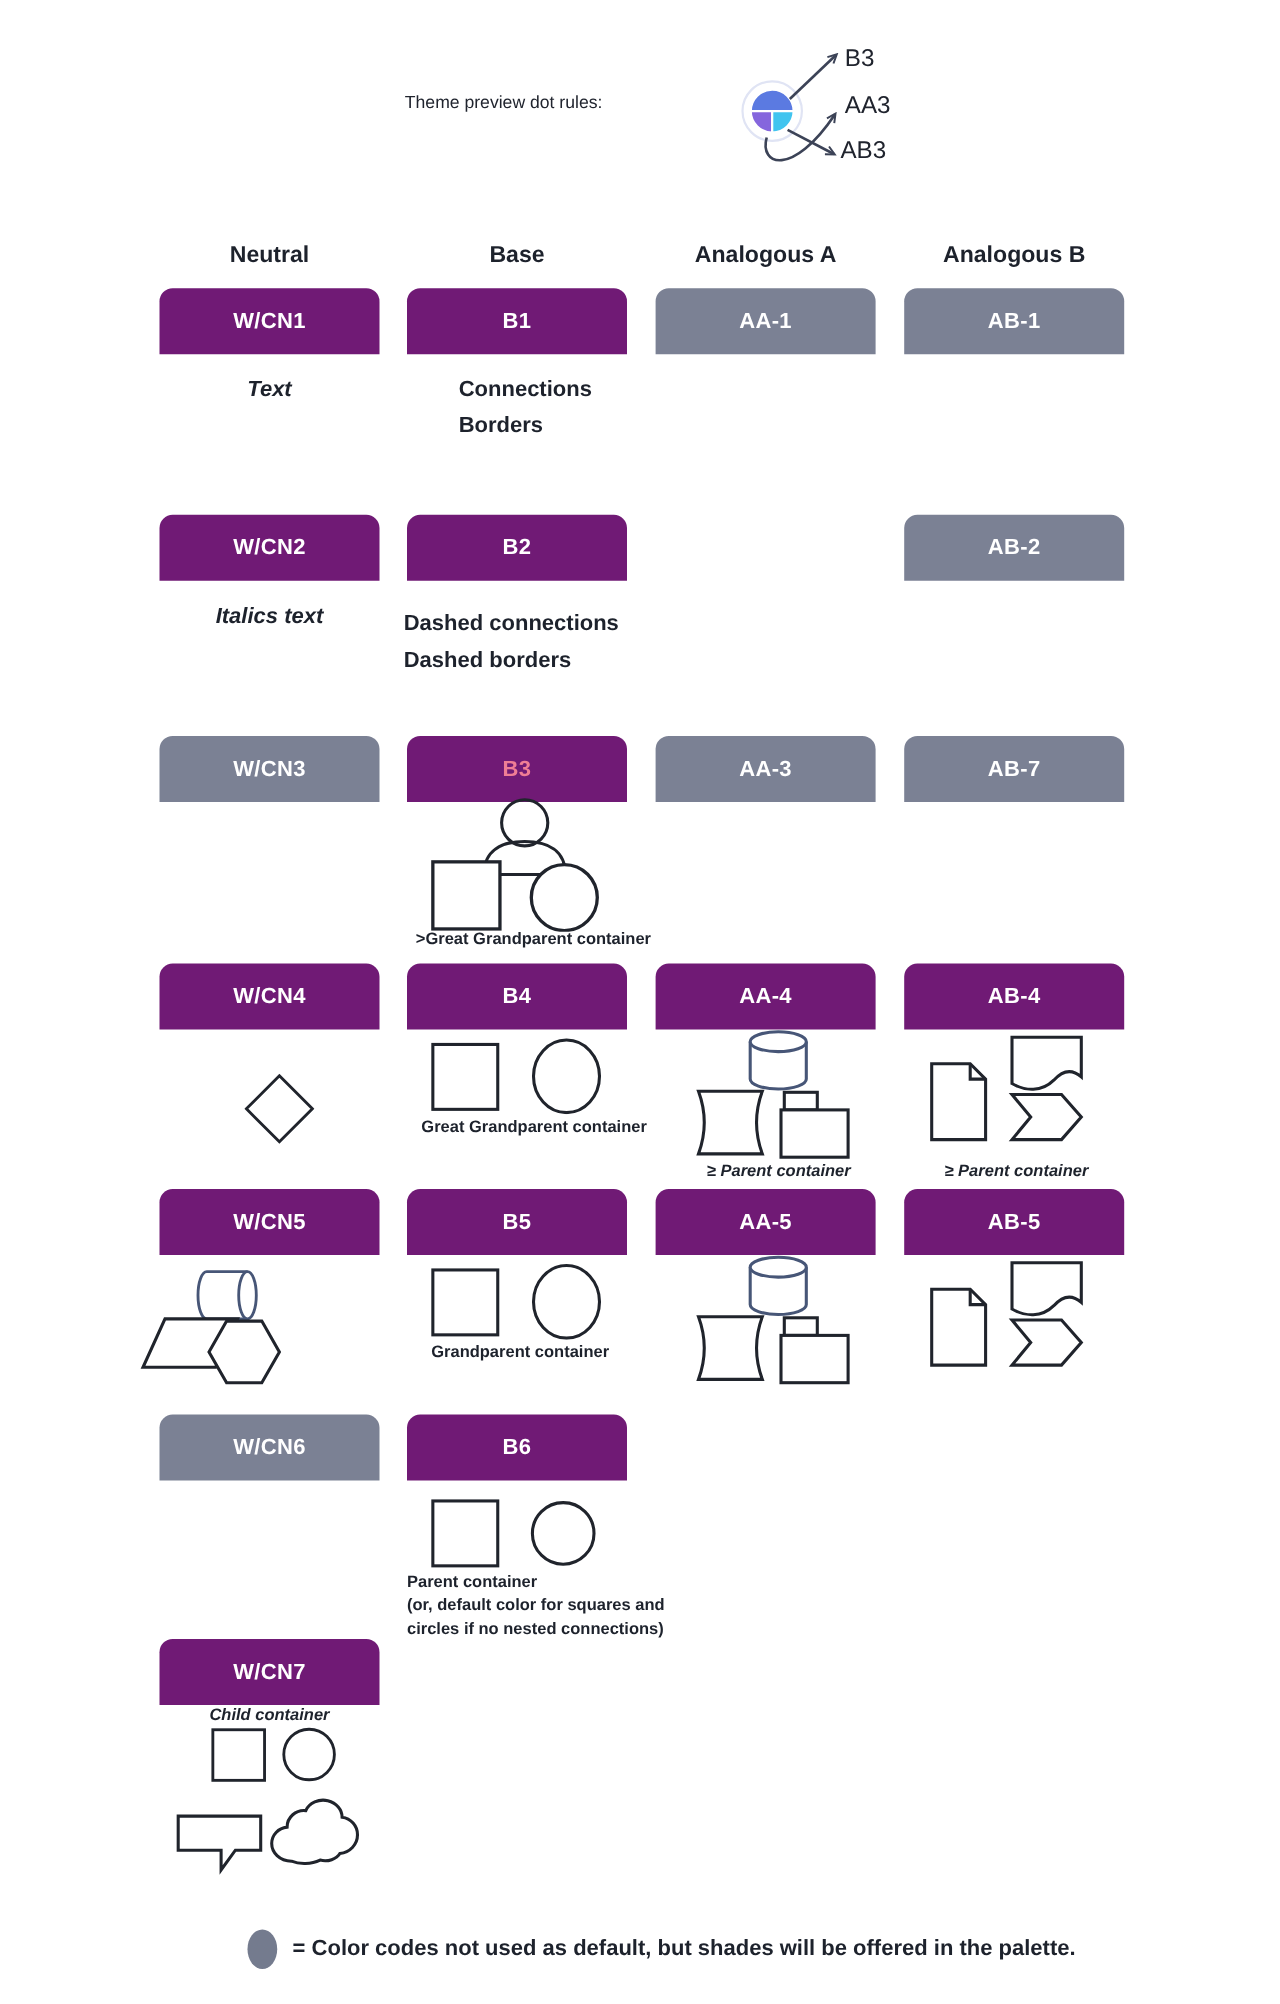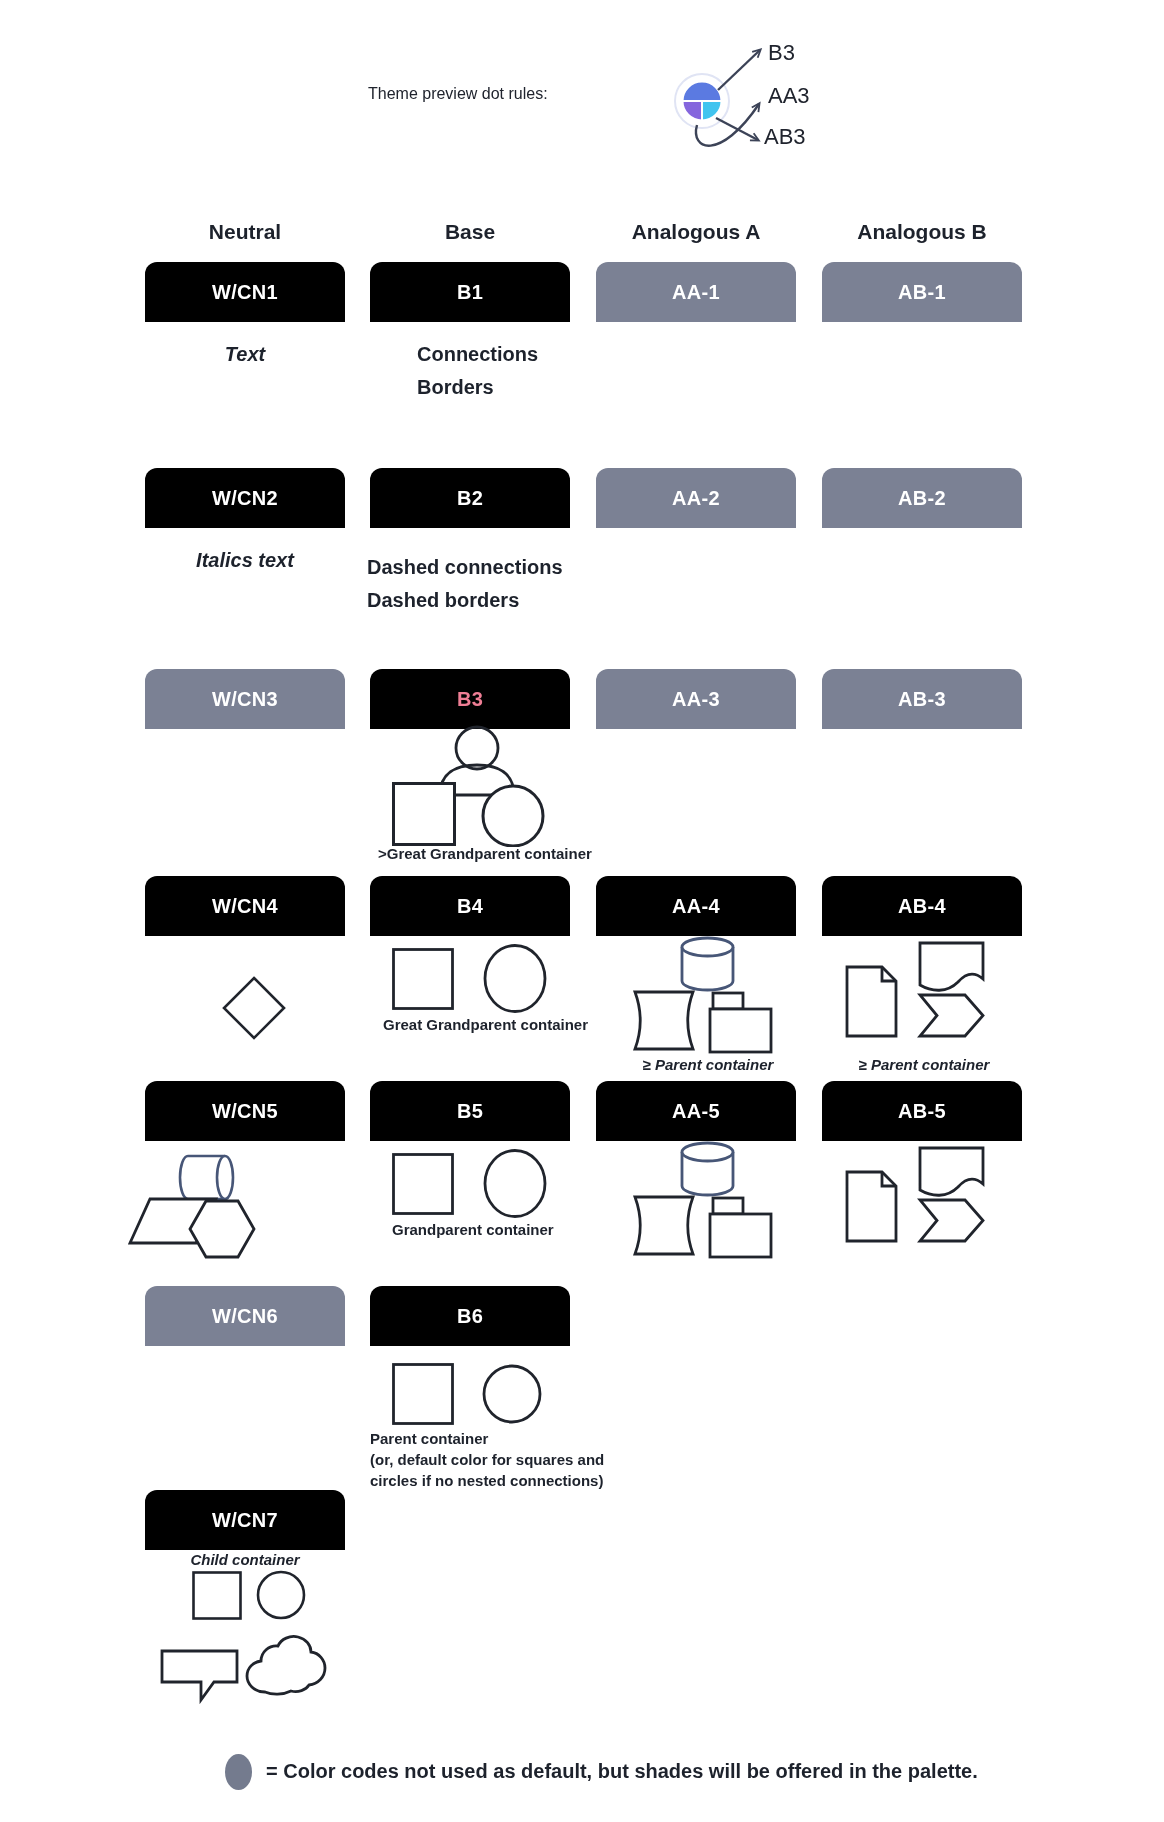--- a/index.html
+++ b/index.html
@@ -4,21 +4,21 @@
 <style>
   html,body{margin:0;padding:0;background:#ffffff;}
   .page{position:relative;width:1164px;height:1822px;background:#ffffff;
         font-family:"Liberation Sans",sans-serif;overflow:hidden;color:#1d222c;}
   .title{position:absolute;left:368px;top:85px;font-size:16px;font-weight:500;color:#20242e;white-space:nowrap;}
   .dot-label{position:absolute;font-size:22px;font-weight:400;color:#20242e;white-space:nowrap;}
   .col-header{position:absolute;top:220px;width:200px;text-align:center;font-size:21px;font-weight:700;color:#1d222c;}
   .swatch{position:absolute;width:200px;height:60px;border-radius:12px 12px 0 0;
           display:flex;align-items:center;justify-content:center;
           font-size:20px;font-weight:700;color:#ffffff;letter-spacing:.3px;}
-  .swatch.dark{background:#000000;}
+  .swatch.dark{background:#701a75;}
   .swatch.gray{background:#7b8194;}
   .swatch.pink{color:#ef7e95;}
   .caption{position:absolute;font-size:20px;font-weight:700;color:#1d222c;white-space:nowrap;}
   .caption.small{font-size:15px;}
   .caption.center{text-align:center;font-style:italic;}
   .shape-svg{position:absolute;}
   .footer-dot{position:absolute;left:225px;top:1754px;width:27px;height:36px;border-radius:50%;background:#747b8e;}
   .footer-note{position:absolute;left:266px;top:1760px;font-size:20px;font-weight:700;color:#1d222c;white-space:nowrap;}
 </style>
 </head>
@@ -54,30 +54,29 @@
   <div class="swatch dark" style="left:145px;top:262px">W/CN1</div>
   <div class="swatch dark" style="left:370px;top:262px">B1</div>
   <div class="swatch gray" style="left:596px;top:262px">AA-1</div>
   <div class="swatch gray" style="left:822px;top:262px">AB-1</div>
   <div class="caption center" style="left:145px;top:343px;width:200px">Text</div>
   <div class="caption" style="left:417px;top:343px">Connections</div>
   <div class="caption" style="left:417px;top:376px">Borders</div>
 
   <div class="swatch dark" style="left:145px;top:468px">W/CN2</div>
   <div class="swatch dark" style="left:370px;top:468px">B2</div>
-  <div class="swatch gray" style="left:596px;top:468px">AA-2</div>
   <div class="swatch gray" style="left:822px;top:468px">AB-2</div>
   <div class="caption center" style="left:145px;top:549px;width:200px">Italics text</div>
   <div class="caption" style="left:367px;top:556px">Dashed connections</div>
   <div class="caption" style="left:367px;top:589px">Dashed borders</div>
 
   <div class="swatch gray" style="left:145px;top:669px">W/CN3</div>
   <div class="swatch dark pink" style="left:370px;top:669px">B3</div>
   <div class="swatch gray" style="left:596px;top:669px">AA-3</div>
-  <div class="swatch gray" style="left:822px;top:669px">AB-3</div>
+  <div class="swatch gray" style="left:822px;top:669px">AB-7</div>
 
   <svg class="shape-svg" style="left:380px;top:723px" width="180" height="124">
     <circle cx="97" cy="25" r="21" fill="none" stroke="#20242c" stroke-width="2.8"></circle>
     <path d="M60,72 C60,50 76,42 97,42 C118,42 134,50 134,72 Z" fill="none" stroke="#20242c" stroke-width="2.8"></path>
     <rect x="13.5" y="60.5" width="61" height="61" fill="#ffffff" stroke="#20242c" stroke-width="3"></rect>
     <circle cx="133" cy="93" r="30" fill="#ffffff" stroke="#20242c" stroke-width="3"></circle>
   </svg>
   <div class="caption small" style="left:378px;top:845px">&gt;Great Grandparent container</div>
 
   <div class="swatch dark" style="left:145px;top:876px">W/CN4</div>

